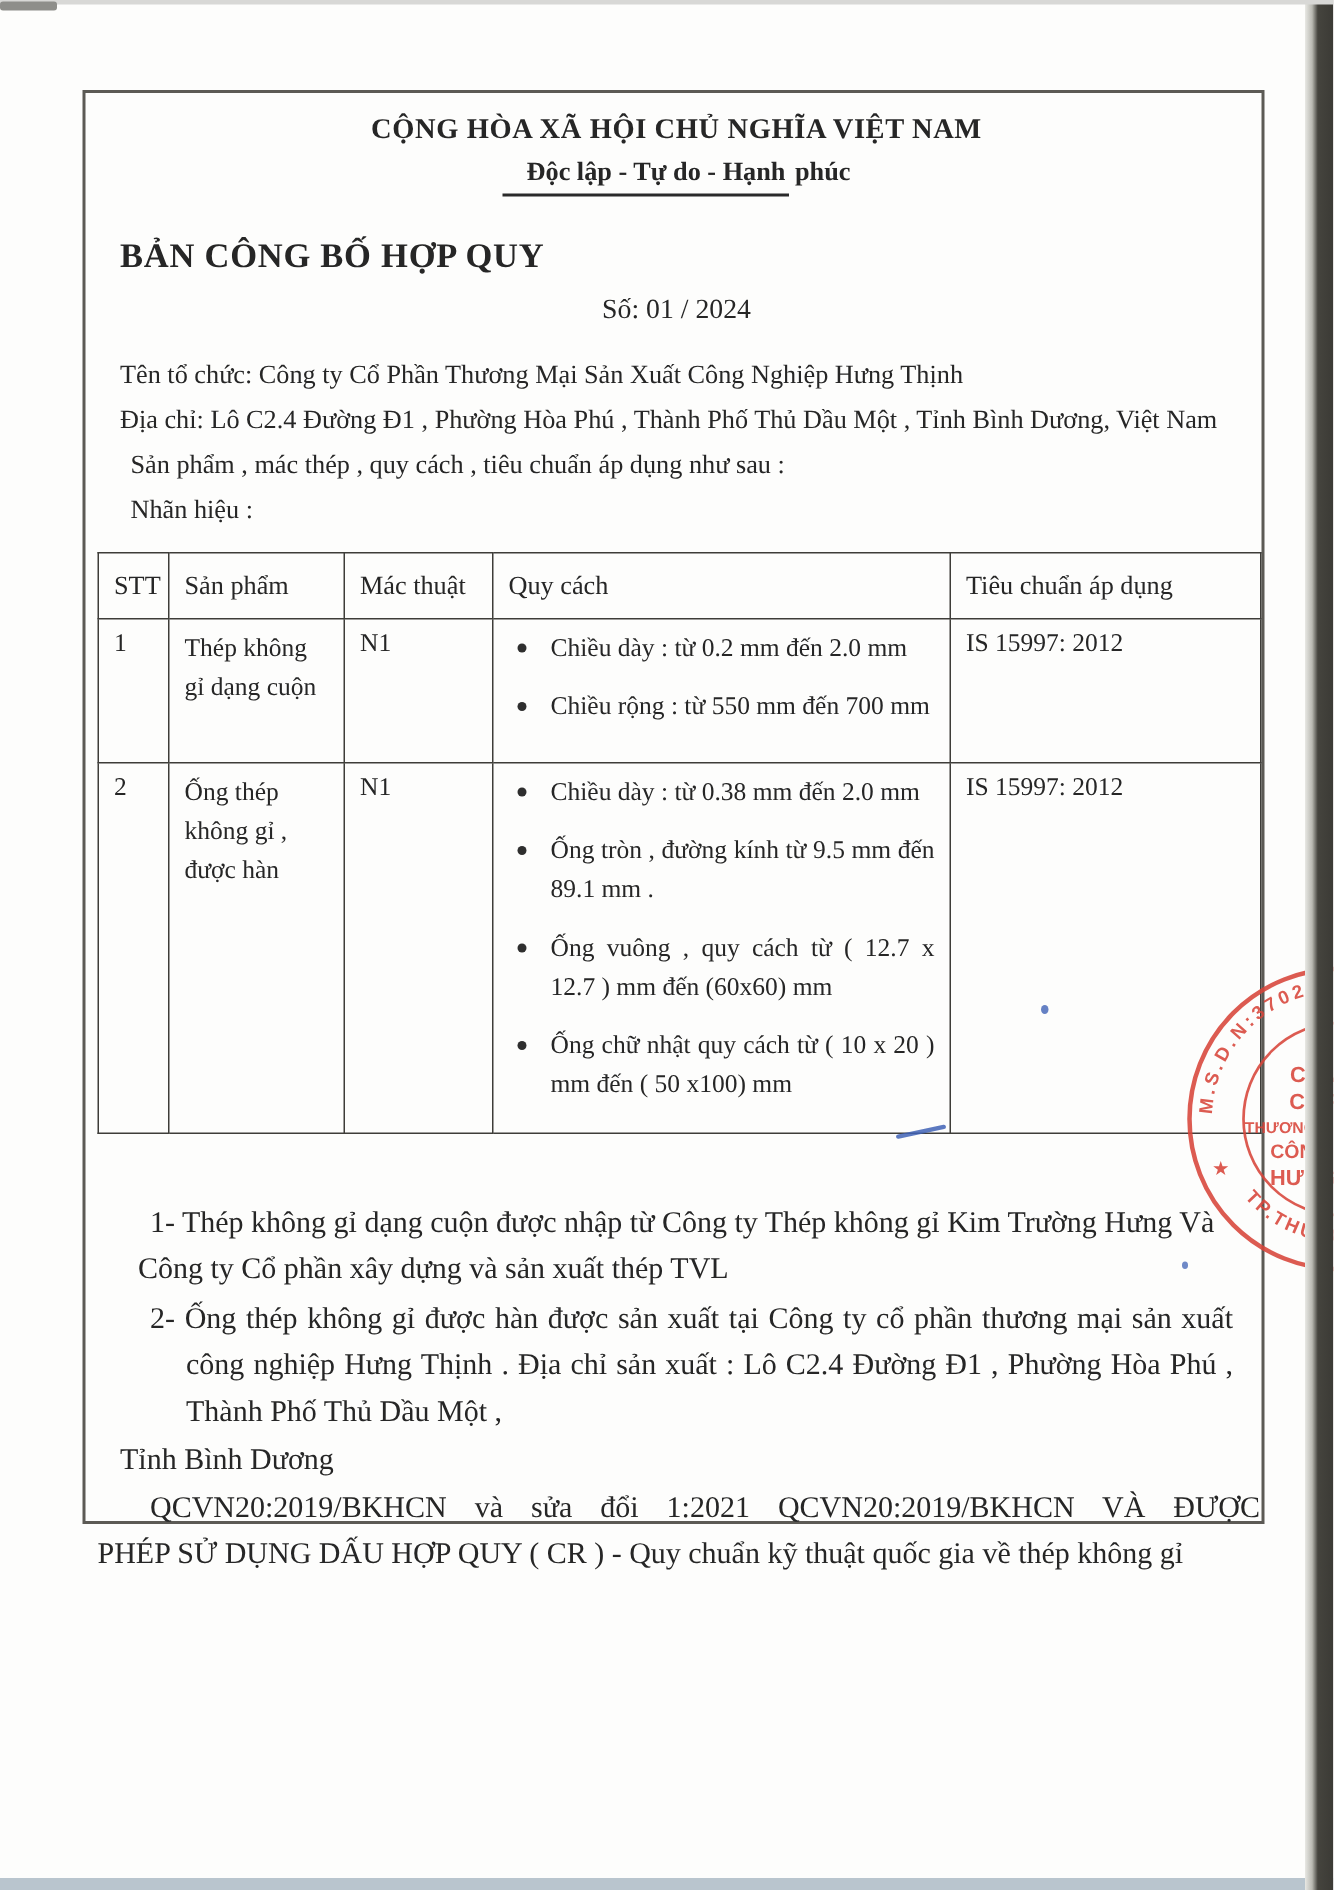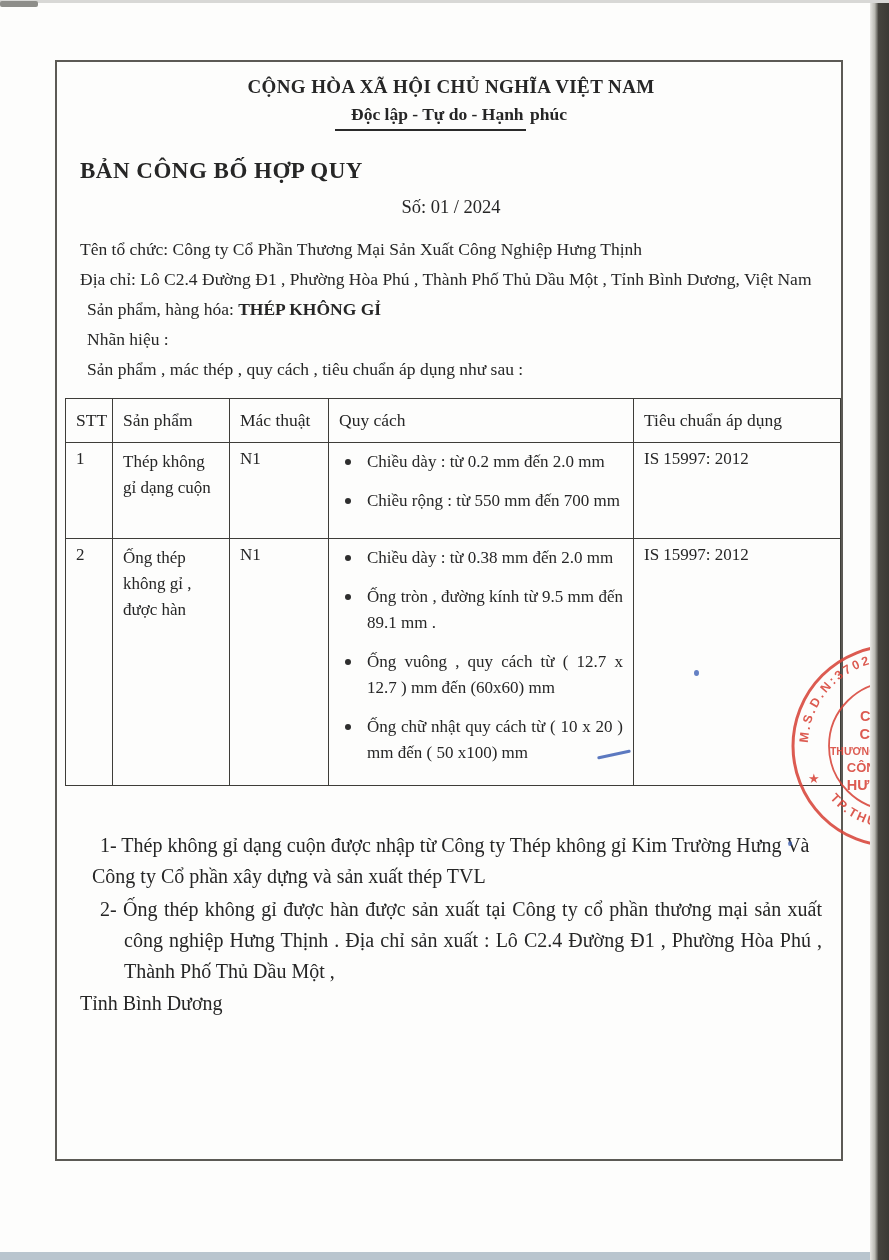--- a/index.html
+++ b/index.html
@@ -13,21 +13,21 @@
   }
   
   .top-edge{position:absolute;left:0;top:0;width:889px;height:3px;background:#d8d8d6;z-index:60;}
   .top-left-mark{position:absolute;left:0;top:1px;width:38px;height:6px;background:#8e8e8a;border-radius:2px;z-index:61;}
   .right-band{position:absolute;top:0;right:0;width:19px;height:1260px;z-index:50;
     background:linear-gradient(to right,#e8e8e4 0%,#b9b9b2 25%,#45443e 45%,#3b3a35 100%);}
   .bottom-bar{position:absolute;left:0;bottom:0;width:889px;height:8px;background:#b9c5ce;z-index:49;}
 
   
   .frame{
-    position:absolute;left:55px;top:60px;width:788px;height:1101px;
+    position:absolute;left:55px;top:60px;width:788px;height:956px;
     border:2px solid #5c5a55;background:transparent;box-sizing:border-box;font-family:Liberation Serif, serif;
   }
   .content{position:absolute;left:23px;top:0;width:742px;}
 
   .national-title{margin:12px 0 0 0;text-align:center;font-size:19px;font-weight:bold;line-height:26px;letter-spacing:.4px;}
   .motto{margin:2px 0 0 0;text-align:center;font-size:17.5px;font-weight:bold;line-height:24px;}
   .motto-underlined{border-bottom:2px solid #2a2a2a;padding:0 2px 3px 16px;display:inline-block;}
   .doc-title{margin:25px 0 0 0;text-align:left;font-size:23px;font-weight:bold;line-height:30px;letter-spacing:.5px;}
   .doc-number{margin:8px 0 0 0;text-align:center;font-size:18.5px;line-height:26px;}
 
@@ -94,23 +94,22 @@
 
       <p class="national-title">CỘNG HÒA XÃ HỘI CHỦ NGHĨA VIỆT NAM</p>
       <p class="motto"><span class="motto-underlined">Độc lập - Tự do - Hạnh</span><span> phúc</span></p>
 
       <p class="doc-title">BẢN CÔNG BỐ HỢP QUY</p>
       <p class="doc-number">Số: 01 / 2024</p>
 
       <div class="org-block">
         <p>Tên tổ chức: Công ty Cổ Phần Thương Mại Sản Xuất Công Nghiệp Hưng Thịnh</p>
         <p class="just">Địa chỉ: Lô C2.4 Đường Đ1 , Phường Hòa Phú , Thành Phố Thủ Dầu Một , Tỉnh Bình Dương, Việt Nam</p>
-        <p class="indent7"><span>Sản phẩm, hàng hóa: </span><b>THÉP KHÔNG GỈ</b></p>
+        <p class="indent7">Sản phẩm , mác thép , quy cách , tiêu chuẩn áp dụng như sau :</p>
         <p class="indent7">Nhãn hiệu :</p>
-        <p class="indent7">Sản phẩm , mác thép , quy cách , tiêu chuẩn áp dụng như sau :</p>
       </div>
 
       <table class="spec">
         <colgroup>
           <col class="c-stt">
             <col class="c-sp">
             <col class="c-mt">
             <col class="c-qc">
             <col class="c-tc">
         </colgroup>
@@ -150,20 +149,22 @@
               </td>
               <td class="cell-tc">IS 15997: 2012</td>
             </tr>
           </tbody>
       </table>
 
       <div class="notes">
         <p class="note-1">1-  Thép không gỉ dạng cuộn được nhập từ Công ty Thép không gỉ Kim Trường Hưng Và Công ty Cổ phần xây dựng và sản xuất thép TVL</p>
         <p class="note-2">2-  Ống thép không gỉ được hàn được sản xuất tại Công ty cổ phần thương mại sản xuất công nghiệp Hưng Thịnh . Địa chỉ sản xuất : Lô C2.4 Đường Đ1 , Phường Hòa Phú , Thành Phố Thủ Dầu Một ,</p>
         <p class="province">Tỉnh Bình Dương</p>
+        <p class="conf-line1">QCVN20:2019/BKHCN và sửa đổi 1:2021 QCVN20:2019/BKHCN VÀ ĐƯỢC</p>
+        <p class="conf-line2">PHÉP SỬ DỤNG DẤU HỢP QUY ( CR ) -  Quy chuẩn kỹ thuật quốc gia về thép không gỉ</p>
       </div>
 
     </div>
   </div>
 
   <svg class="stamp" viewBox="0 0 210 210">
     <g fill="none" stroke="#d8453a">
       <circle cx="105" cy="105" r="100" stroke-width="3"></circle>
       <circle cx="105" cy="105" r="64" stroke-width="1.8"></circle>
     </g>

